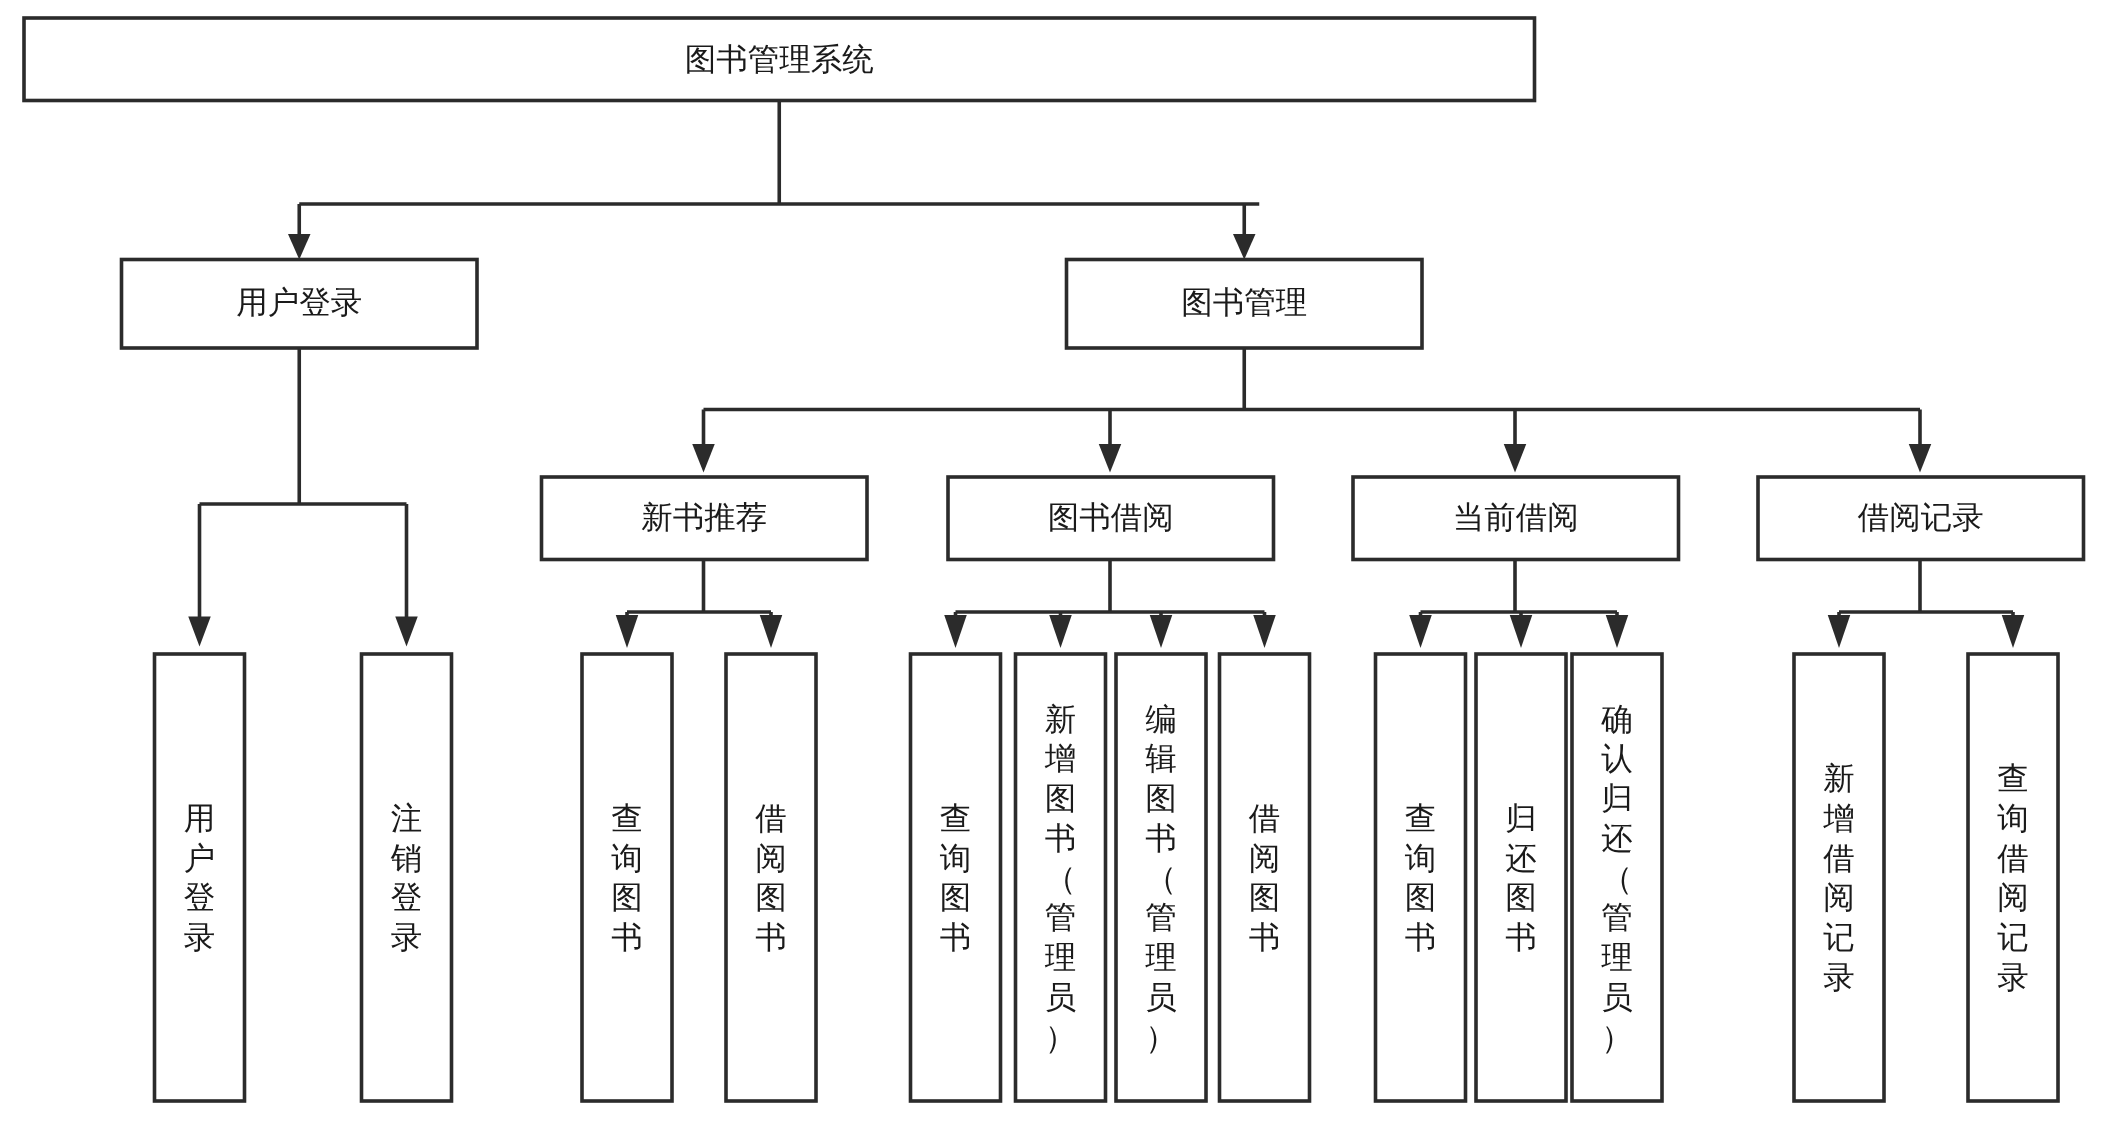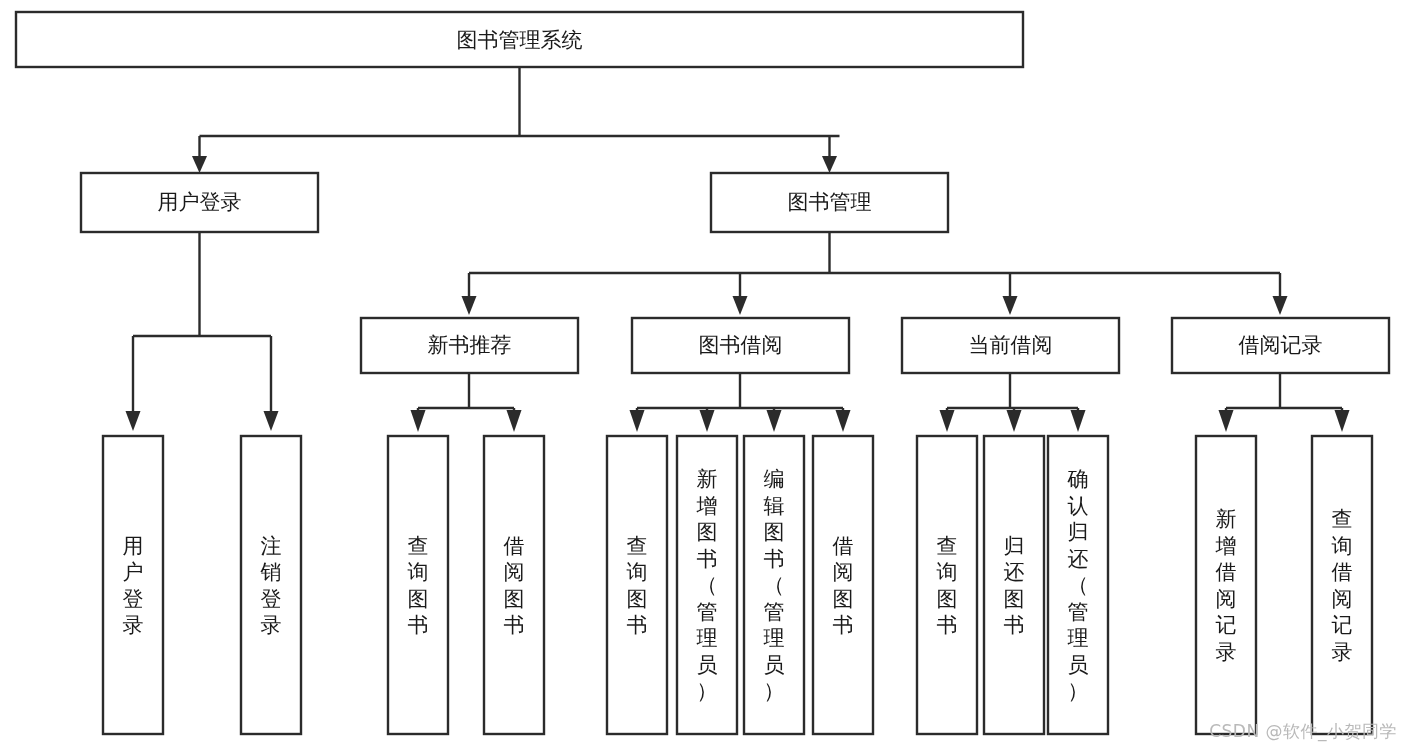--- a/index.html
+++ b/index.html
@@ -233,15 +233,14 @@
           <text class="node-label-vertical" x="1226" y="526.17"><tspan x="1226">新</tspan><tspan x="1226" dy="26.5">增</tspan><tspan x="1226" dy="26.5">借</tspan><tspan x="1226" dy="26.5">阅</tspan><tspan x="1226" dy="26.5">记</tspan><tspan x="1226" dy="26.5">录</tspan></text>
         </g>
         <g>
           <rect class="node-box" x="1312" y="436" width="60" height="298"></rect>
           <text class="node-label-vertical" x="1342" y="526.17"><tspan x="1342">查</tspan><tspan x="1342" dy="26.5">询</tspan><tspan x="1342" dy="26.5">借</tspan><tspan x="1342" dy="26.5">阅</tspan><tspan x="1342" dy="26.5">记</tspan><tspan x="1342" dy="26.5">录</tspan></text>
         </g>
       </g>
 
   </svg>
 
-  <div class="watermark">CSDN @软件_小贺同学</div>
 
 </div>
 
 </body></html>

